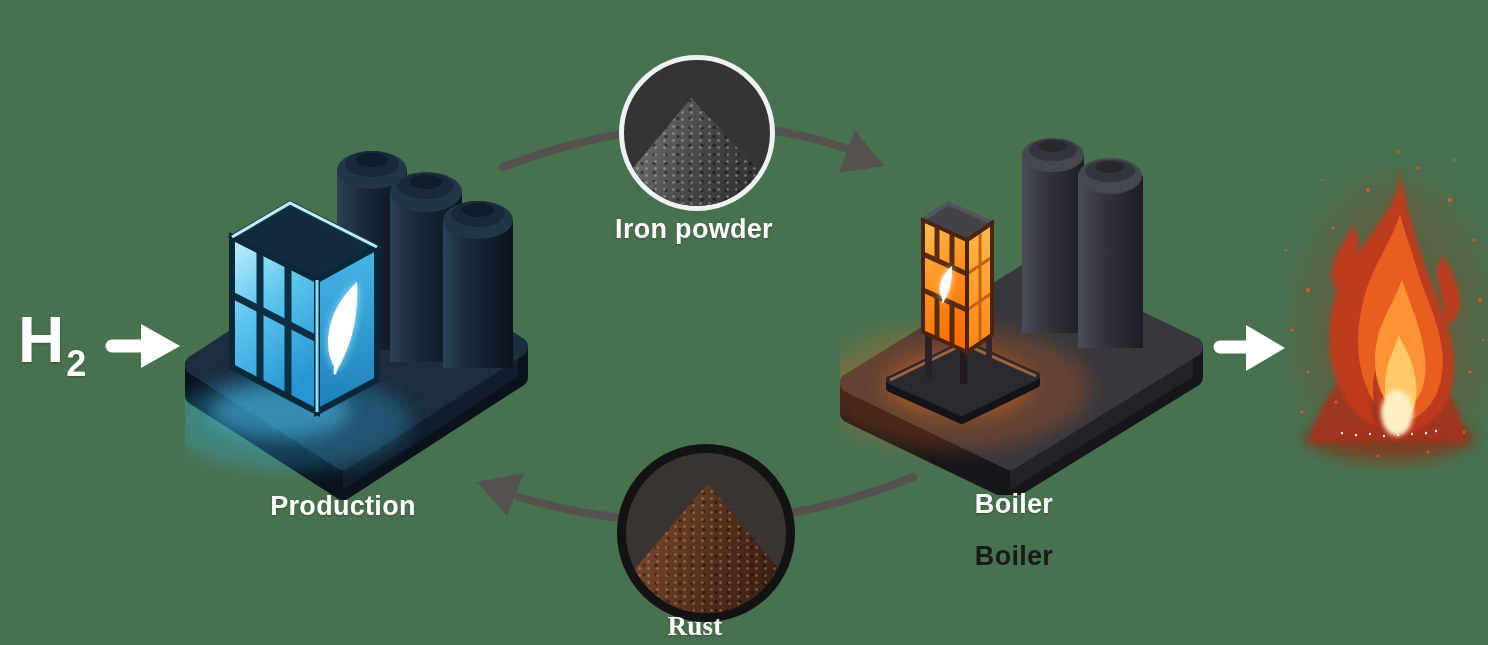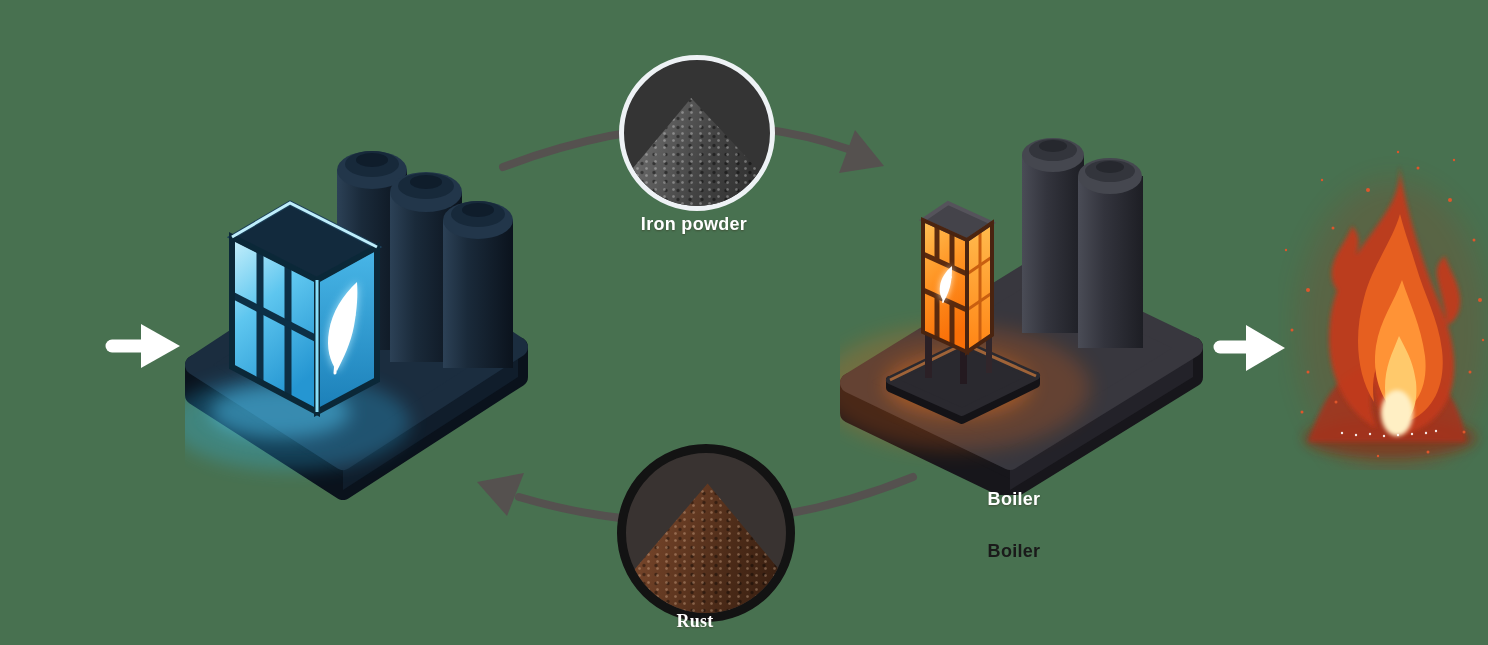--- a/index.html
+++ b/index.html
@@ -1,20 +1,20 @@
 <!DOCTYPE html>
 <html><head>
 <meta charset="utf-8">
 <style>
   html,body{margin:0;padding:0;background:#487150;}
   .canvas{position:relative;width:1488px;height:645px;background:#487150;overflow:hidden;
           font-family:"Liberation Sans",sans-serif;}
   .abs{position:absolute;}
   svg{display:block;}
-  .lbl{position:absolute;transform:translateX(-50%);font-size:18px;font-weight:700;color:#ffffff;
+  .lbl{position:absolute;transform:translateX(-50%);font-size:27px;font-weight:700;color:#ffffff;
        white-space:nowrap;letter-spacing:.3px;text-shadow:0 1px 2px rgba(45,20,10,.35);}
   .lbl.dark{color:#1a1a1a;text-shadow:none;}
   .h2-label{position:absolute;left:18px;top:303px;color:#ffffff;font-weight:800;font-size:64px;
             letter-spacing:1px;text-shadow:0 1px 2px rgba(45,20,10,.35);}
   .h2-label .sub{font-size:36px;vertical-align:-14px;margin-left:1px;}
   .photo-circle{position:absolute;border-radius:50%;overflow:hidden;}
   .iron-circle{left:619px;top:55px;width:146px;height:146px;border:5px solid #eef2f5;background:#343434;}
   .rust-circle{left:617px;top:444px;width:160px;height:160px;border:9px solid #131313;background:#393331;}
   .mound{position:absolute;inset:0;}
   .iron-mound{clip-path:polygon(46% 26%,132% 118%,-32% 120%);
@@ -263,18 +263,20 @@
     </g>
   </svg>
 
   <div class="photo-circle iron-circle">
     <div class="mound iron-mound"></div>
   </div>
   <div class="photo-circle rust-circle">
     <div class="mound rust-mound"></div>
   </div>
 
+  <div class="h2-label"><span>H</span><span class="sub">2</span></div>
+  <div class="lbl" style="left:343px;top:491px;">Production</div>
   <div class="lbl" style="left:694px;top:214px;">Iron powder</div>
   <div class="lbl" style="left:1014px;top:489px;">Boiler</div>
   <div class="lbl dark" style="left:1014px;top:541px;">Boiler</div>
   <div class="lbl" style="left:695px;top:611px;font-family:Liberation Serif, serif;">Rust</div>
 
 </div>
 
 </body></html>

